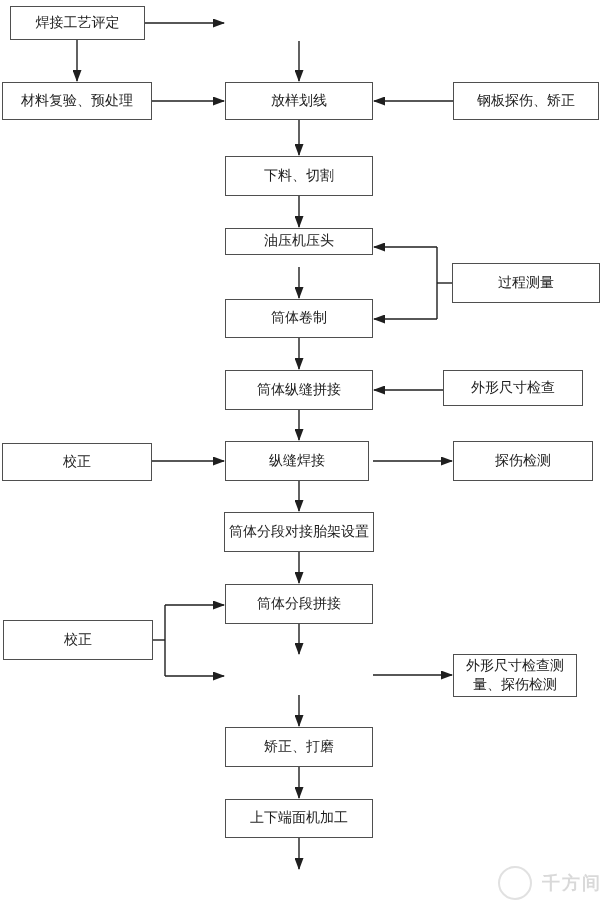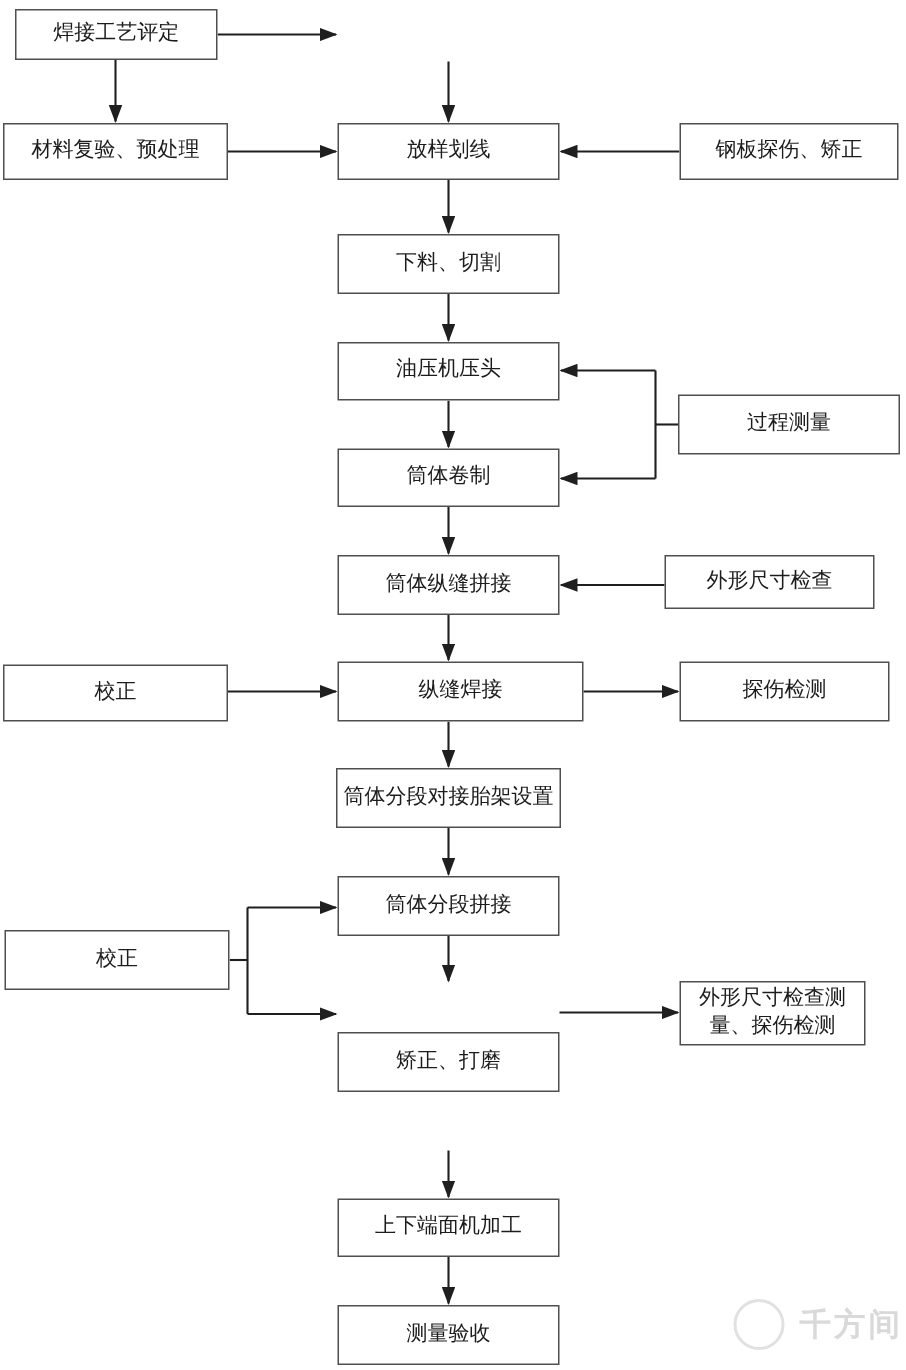--- a/index.html
+++ b/index.html
@@ -24,21 +24,21 @@
     line-height:1.35;
     padding:1px 2px;
   }
   .watermark{
     position:absolute;
     left:440px;top:860px;width:162px;height:46px;
     z-index:0;
     display:flex;align-items:center;justify-content:flex-end;
     gap:10px;
     color:rgba(120,120,120,0.28);
-    font-size:21px;
+    font-size:18px;
     font-weight:bold;
     letter-spacing:2px;
     user-select:none;
   }
   .wm-logo{
     width:30px;height:30px;
     border:2px solid rgba(120,120,120,0.22);
     border-radius:50%;
     flex:0 0 auto;
   }
@@ -106,34 +106,33 @@
 
       <line x1="299" y1="838" x2="299" y2="869" marker-end="url(#arr)"></line>
     </g>
   </svg>
 
   <div class="node" style="left:10px;top:6px;width:135px;height:34px">焊接工艺评定</div>
   <div class="node" style="left:2px;top:82px;width:150px;height:38px">材料复验、预处理</div>
   <div class="node" style="left:225px;top:82px;width:148px;height:38px">放样划线</div>
   <div class="node" style="left:453px;top:82px;width:146px;height:38px">钢板探伤、矫正</div>
   <div class="node" style="left:225px;top:156px;width:148px;height:40px">下料、切割</div>
-  <div class="node" style="left:225px;top:228px;width:148px;height:39px">油压机压头</div>
+  <div class="node" style="left:225px;top:228px;width:148px;height:27px">油压机压头</div>
   <div class="node" style="left:452px;top:263px;width:148px;height:40px">过程测量</div>
   <div class="node" style="left:225px;top:299px;width:148px;height:39px">筒体卷制</div>
   <div class="node" style="left:225px;top:370px;width:148px;height:40px">筒体纵缝拼接</div>
   <div class="node" style="left:443px;top:370px;width:140px;height:36px">外形尺寸检查</div>
-  <div class="node" style="left:225px;top:441px;width:164px;height:40px">纵缝焊接</div>
+  <div class="node" style="left:225px;top:441px;width:144px;height:40px">纵缝焊接</div>
   <div class="node" style="left:2px;top:443px;width:150px;height:38px">校正</div>
   <div class="node" style="left:453px;top:441px;width:140px;height:40px">探伤检测</div>
   <div class="node" style="left:224px;top:512px;width:150px;height:40px">筒体分段对接胎架设置</div>
   <div class="node" style="left:225px;top:584px;width:148px;height:40px">筒体分段拼接</div>
   <div class="node" style="left:3px;top:620px;width:150px;height:40px">校正</div>
   <div class="node" style="left:453px;top:654px;width:124px;height:43px">外形尺寸检查测量、探伤检测</div>
-  <div class="node" style="left:225px;top:688px;width:148px;height:40px">矫正、打磨</div>
+  <div class="node" style="left:225px;top:727px;width:148px;height:40px">矫正、打磨</div>
   <div class="node" style="left:225px;top:799px;width:148px;height:39px">上下端面机加工</div>
-  <div class="node" style="left:225px;top:870px;width:148px;height:40px">测量验收</div>
 
   <div class="watermark">
     <span class="wm-logo"></span>
     <span>千方间</span>
   </div>
 
 </div>
 
 </body></html>

